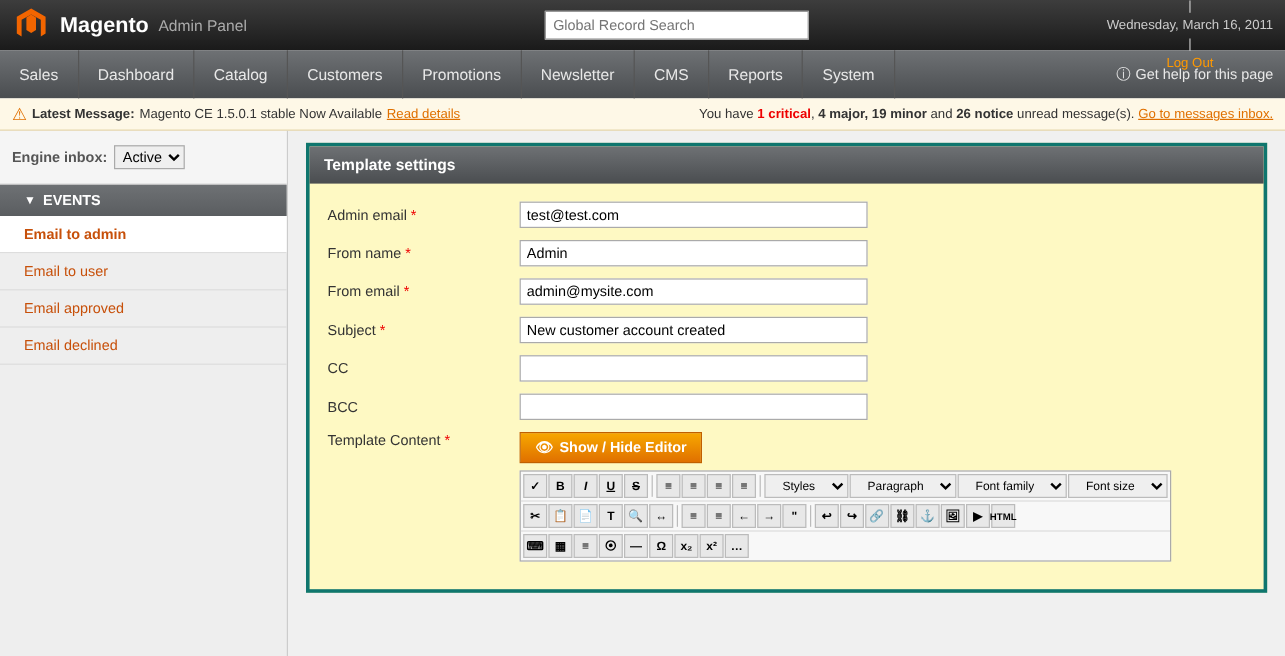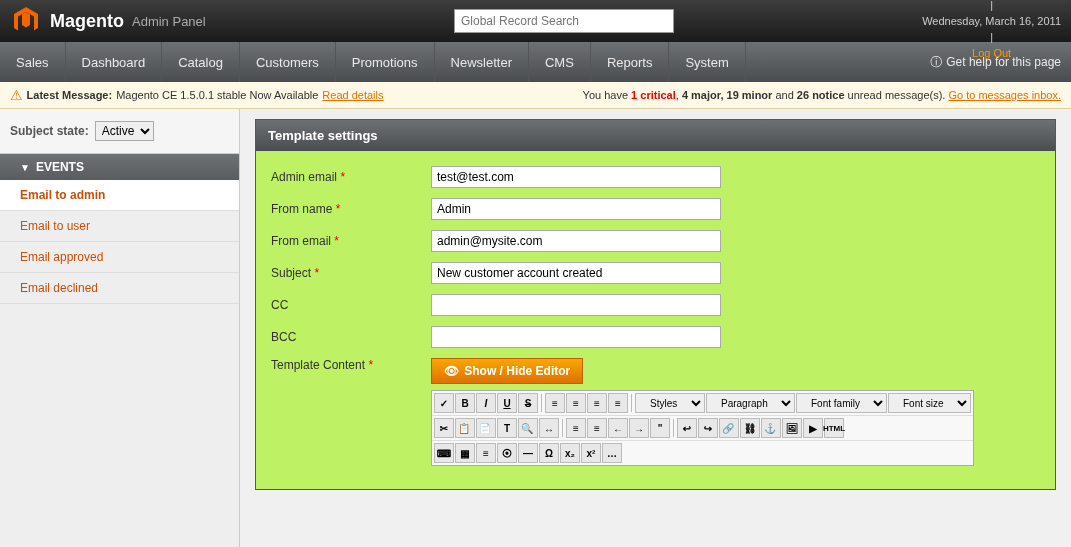--- a/index.html
+++ b/index.html
@@ -188,22 +188,22 @@
       font-size: 13px;
       cursor: pointer;
       display: flex;
       align-items: center;
       gap: 6px;
     }
     .btn-save .save-icon { font-size: 14px; }
 
     
     .template-box {
-      background: #bef264;
-      border: 1px solid #0f766e;
+      background: #fef9c3;
+      border: 3px solid #0f766e;
     }
     .template-box-header {
       background: linear-gradient(180deg, #6e7174 0%, #4a4d50 100%);
       color: #fff;
       font-size: 13px;
       font-weight: bold;
       padding: 8px 12px;
     }
     .template-body {
       padding: 15px;
@@ -338,21 +338,21 @@
     <span>unread message(s).</span>
     <a href="#">Go to messages inbox.</a>
   </div>
 </div>
 
 <div class="main-layout">
 
   <div class="sidebar">
     <div class="engine-state">
       <span class="engine-label">
-        <span>Subject state:</span>
+        <span>Engine inbox:</span>
       </span>
       <select class="engine-select">
         <option>Active</option>
       </select>
     </div>
     <div class="events-header">
       <span class="arrow">▼</span>
       <span>EVENTS</span>
     </div>
     <div class="sidebar-item active">

